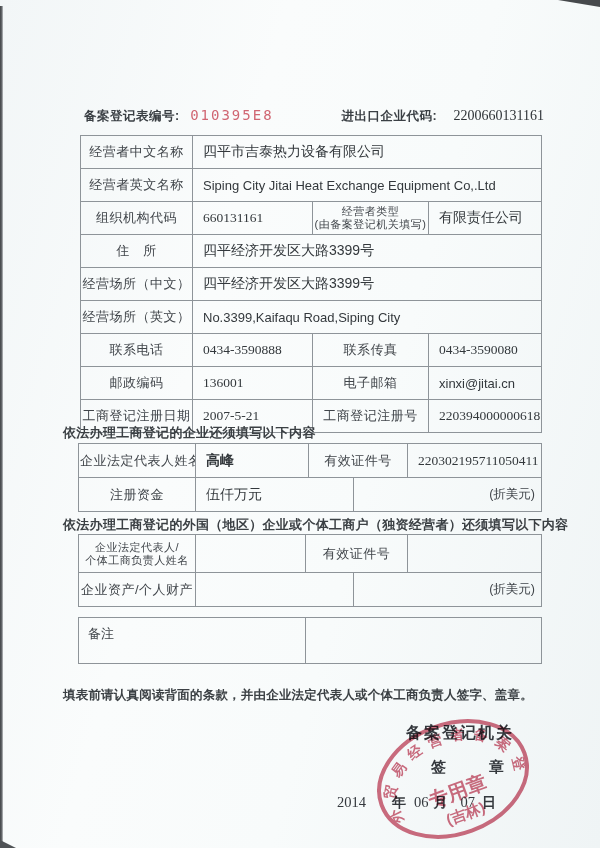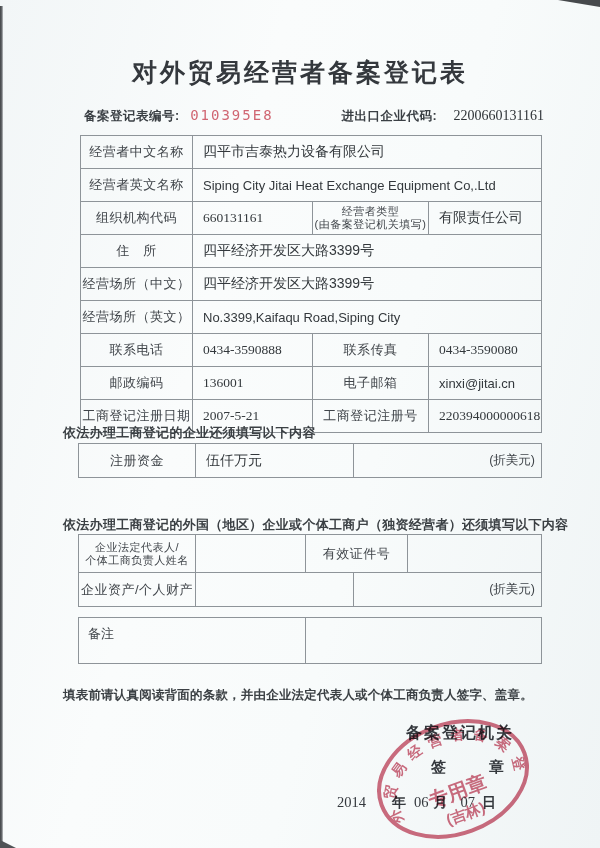--- a/index.html
+++ b/index.html
@@ -69,21 +69,20 @@
 </style>
 </head>
 <body>
 
 <div class="page">
 
   <div class="edge-left"></div>
   <div class="corner-tr"></div>
   <div class="corner-bl"></div>
 
-  <div class="title">对外贸易经营者备案登记表</div>
 
   <div class="header-row">
     <div>
       <span class="hlabel">备案登记表编号:</span>
       <span class="red-no">010395E8</span>
     </div>
     <div>
       <span class="hlabel">进出口企业代码:</span>
       <span class="code-val">2200660131161</span>
     </div>
@@ -151,20 +150,26 @@
 
   <table class="t-sec1">
     <colgroup>
         <col style="width:117px">
         <col style="width:113px">
         <col style="width:45px">
         <col style="width:54px">
         <col style="width:134px">
       </colgroup>
     <tbody>
+        <tr>
+      <td class="lbl">企业法定代表人姓名</td>
+      <td class="val bold">高峰</td>
+      <td class="lbl" colspan="2">有效证件号</td>
+      <td class="val num">220302195711050411</td>
+    </tr>
     <tr>
       <td class="lbl">注册资金</td>
       <td class="val" colspan="2">伍仟万元</td>
       <td class="usd" colspan="2">(折美元)</td>
     </tr>
   </tbody>
     </table>
 
   <div class="note note2">依法办理工商登记的外国（地区）企业或个体工商户（独资经营者）还须填写以下内容</div>
 

